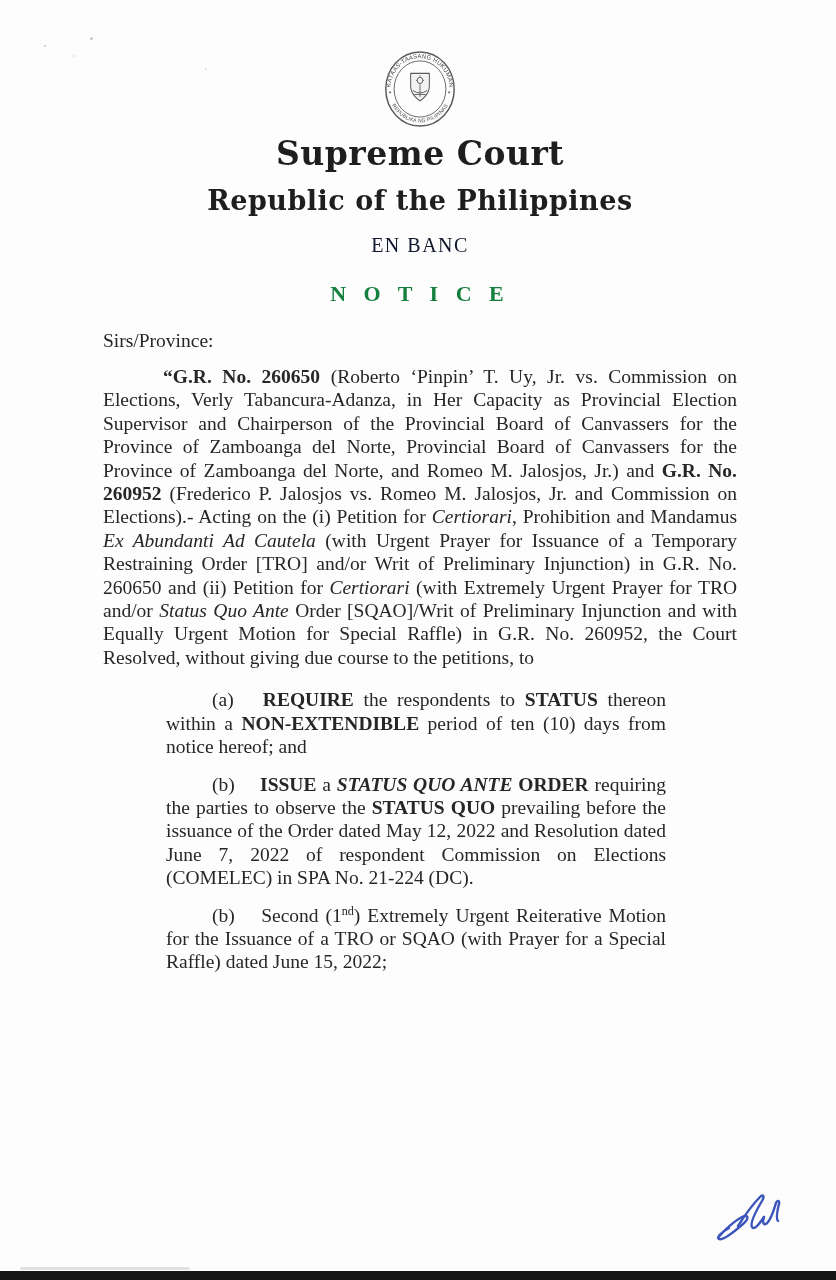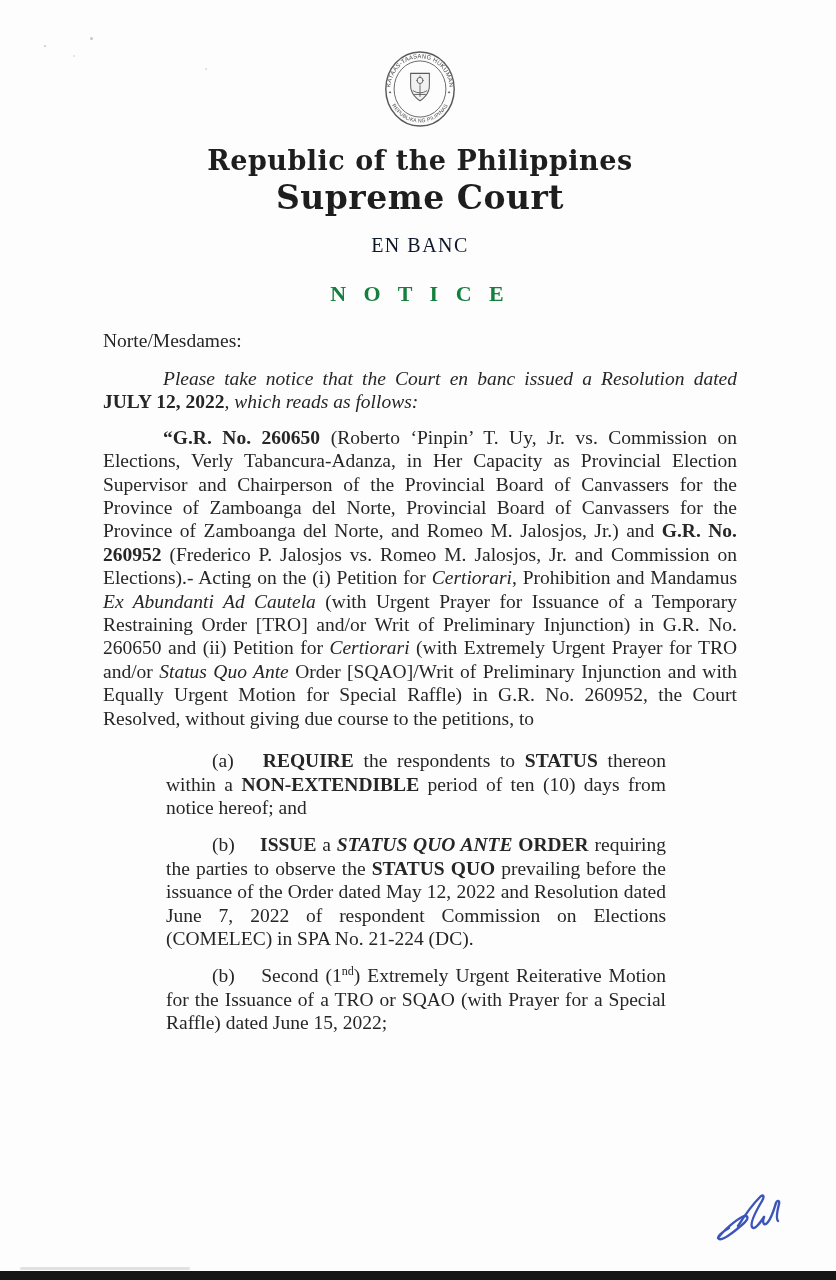--- a/index.html
+++ b/index.html
@@ -74,29 +74,28 @@
           <line x1="44.5" y1="39" x2="47" y2="39"></line>
           <line x1="53" y1="39" x2="55.5" y2="39"></line>
         </g>
         <line x1="50" y1="45.5" x2="50" y2="60" stroke="#5a5a5a" stroke-width="1.2"></line>
         <path d="M40 52 q10 6 20 0" fill="none" stroke="#5a5a5a" stroke-width="1.2"></path>
         <line x1="42" y1="57" x2="58" y2="57" stroke="#5a5a5a" stroke-width="1.2"></line>
       </g>
     </svg>
   </div>
 
+  <div class="center gothic court">Supreme Court</div>
   <div class="center gothic republic">Republic of the Philippines</div>
-  <div class="center gothic court">Supreme Court</div>
 
   <div class="center enbanc">EN BANC</div>
   <div class="center notice">N O T I C E</div>
 
-  <div class="salutation">Norte/Mesdames:</div>
+  <div class="salutation">Sirs/Province:</div>
 
-  <p class="para body-text intro"><span class="i">Please take notice that the Court en banc issued a Resolution dated </span><span class="b">JULY 12, 2022</span><span class="i">, which reads as follows:</span></p>
 
   <p class="para body-text main-para"><span class="b">“G.R. No. 260650</span><span> (Roberto ‘Pinpin’ T. Uy, Jr. vs. Commission on Elections, Verly Tabancura-Adanza, in Her Capacity as Provincial Election Supervisor and Chairperson of the Provincial Board of Canvassers for the Province of Zamboanga del Norte, Provincial Board of Canvassers for the Province of Zamboanga del Norte, and Romeo M. Jalosjos, Jr.) and </span><span class="b">G.R. No. 260952</span><span> (Frederico P. Jalosjos vs. Romeo M. Jalosjos, Jr. and Commission on Elections).- Acting on the (i) Petition for </span><span class="i">Certiorari</span><span>, Prohibition and Mandamus </span><span class="i">Ex Abundanti Ad Cautela</span><span> (with Urgent Prayer for Issuance of a Temporary Restraining Order [TRO] and/or Writ of Preliminary Injunction) in G.R. No. 260650 and (ii) Petition for </span><span class="i">Certiorari</span><span> (with Extremely Urgent Prayer for TRO and/or </span><span class="i">Status Quo Ante</span><span> Order [SQAO]/Writ of Preliminary Injunction and with Equally Urgent Motion for Special Raffle) in G.R. No. 260952, the Court Resolved, without giving due course to the petitions, to</span></p>
 
   <p class="para body-text item order-a"><span>(a)  </span><span class="b">REQUIRE</span><span> the respondents to </span><span class="b">STATUS</span><span> thereon within a </span><span class="b">NON-EXTENDIBLE</span><span> period of ten (10) days from notice hereof; and</span></p>
   <p class="para body-text item order-b"><span>(b)  </span><span class="b">ISSUE</span><span> a </span><span class="b i">STATUS QUO ANTE</span><span class="b"> </span><span class="b">ORDER</span><span> requiring the parties to observe the </span><span class="b">STATUS QUO</span><span> prevailing before the issuance of the Order dated May 12, 2022 and Resolution dated June 7, 2022 of respondent Commission on Elections (COMELEC) in SPA No. 21-224 (DC).</span></p>
 
 
   <p class="para body-text item motion-b"><span>(b)  Second (1</span><sup>nd</sup><span>) Extremely Urgent Reiterative Motion for the Issuance of a TRO or SQAO (with Prayer for a Special Raffle) dated June 15, 2022;</span></p>
 
 </div>

